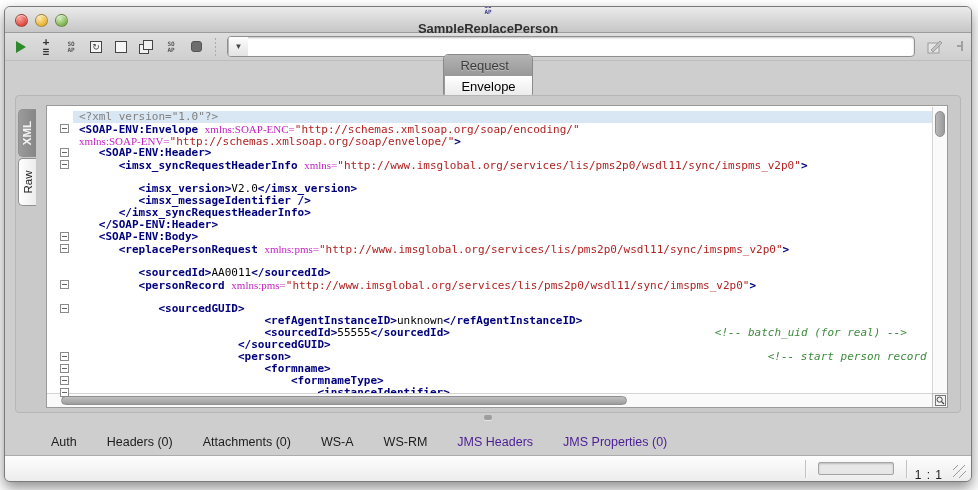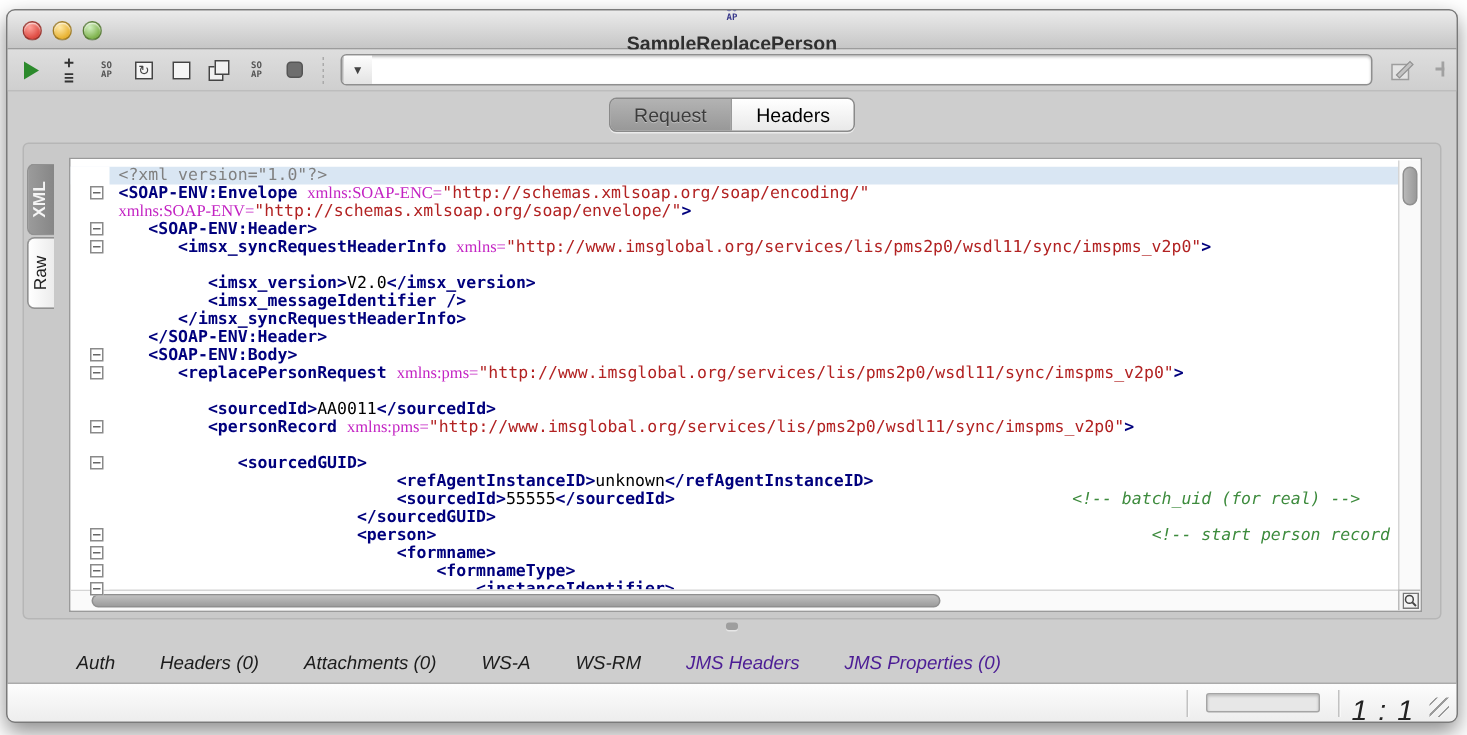--- a/index.html
+++ b/index.html
@@ -61,21 +61,21 @@
               align-items: center; justify-content: center; font-size: 8px; color: #444;
               cursor: default; }
   .edit-btn { width: 22px; height: 18px; display: flex; align-items: center;
               justify-content: center; opacity: .75; }
   .sliver { width: 8px; height: 16px; overflow: hidden; opacity: .7; }
 
   
   .tabrow { position: relative; height: 30px; display: flex; align-items: center;
             justify-content: center; }
   .seg { display: flex; border: 1px solid #8a8a8a; border-radius: 5px; overflow: hidden;
-         box-shadow: 0 1px 0 rgba(255,255,255,.6); }
+         box-shadow: 0 1px 0 rgba(255,255,255,.6); flex-direction: column; }
   .seg-btn { padding: 3px 16px; font-size: 13px; cursor: default; }
   .seg-btn.active { background: linear-gradient(#b3b3b3,#989898); color: #3c3c3c;
                     text-shadow: 0 1px 0 rgba(255,255,255,.35); }
   .seg-btn.idle { background: linear-gradient(#ffffff,#e9e9e9); color: #000;
                   border-left: 1px solid #9a9a9a; }
 
   
   .main-panel { position: absolute; left: 10px; right: 10px; top: 88px; height: 318px;
                 background: #c9c9c9; border: 1px solid #b6b6b6; border-radius: 4px; }
   .editor-frame { position: absolute; left: 30px; right: 12px; top: 9px; bottom: 4px;
@@ -127,33 +127,33 @@
   .side-tab.idle { background: linear-gradient(90deg,#ffffff,#ececec); color: #222;
                    margin-top: 1px; }
 
   .divider-dot { position: absolute; left: 50%; top: 408px; width: 8px; height: 5px;
                  margin-left: -4px; border-radius: 2px; background: #9e9e9e;
                  box-shadow: 0 1px 0 #e6e6e6; cursor: row-resize; }
 
   
   .bottom-tabs { position: absolute; left: 0; right: 0; top: 420px; height: 30px;
                  display: flex; align-items: center; padding-left: 46px; gap: 30px; }
-  .btab { font-size: 12.5px; color: #1c1c1c; cursor: default; white-space: nowrap; font-style: italic; }
+  .btab { font-size: 12.5px; color: #1c1c1c; cursor: default; white-space: nowrap; }
   .btab.disabled { color: #4c1d95; }
 
   
   .statusbar { position: absolute; left: 0; right: 0; bottom: 0; height: 26px;
                background: linear-gradient(#fdfdfd,#ededed); border-top: 1px solid #ababab;
                display: flex; align-items: center; justify-content: flex-end; }
   .status-sep { width: 1px; height: 18px; background: #c2c2c2;
                 box-shadow: 1px 0 0 #f8f8f8; }
   .progress-well { width: 76px; height: 13px; margin: 0 12px; border: 1px solid #a5a5a5;
                    border-radius: 2px; background: #e7e7e7;
                    box-shadow: inset 0 1px 2px rgba(0,0,0,.2); }
-  .caret-pos { font-size: 19px; color: #222; margin: 12px 10px 0 8px; letter-spacing: 1px; font-style: italic; }
+  .caret-pos { font-size: 12px; color: #222; margin: 12px 10px 0 8px; letter-spacing: 1px; }
   .grip { width: 13px; height: 13px; margin: 6px 5px 0 0;
           background: repeating-linear-gradient(135deg, transparent 0 3px,
                       #9a9a9a 3px 4px, #f2f2f2 4px 5px); }
 </style>
 </head>
 <body>
 
 <div class="window">
 
   <div class="titlebar">
@@ -207,21 +207,21 @@
     <span class="sliver">
       <svg width="14" height="14" viewBox="0 0 14 14">
           <path d="M2 7 h10 M7 2 v10" stroke="#8a8a8a" stroke-width="2"></path>
         </svg>
     </span>
   </div>
 
   <div class="tabrow">
     <div class="seg">
       <span class="seg-btn active">Request</span>
-      <span class="seg-btn idle">Headers</span>
+      <span class="seg-btn idle">Envelope</span>
     </div>
   </div>
 
   <div class="main-panel">
     <div class="editor-frame">
       <div class="fold-margin">
           <div class="fold-marker" style="top: 13px;"></div>
           <div class="fold-marker" style="top: 37px;"></div>
           <div class="fold-marker" style="top: 49px;"></div>
           <div class="fold-marker" style="top: 121px;"></div>

